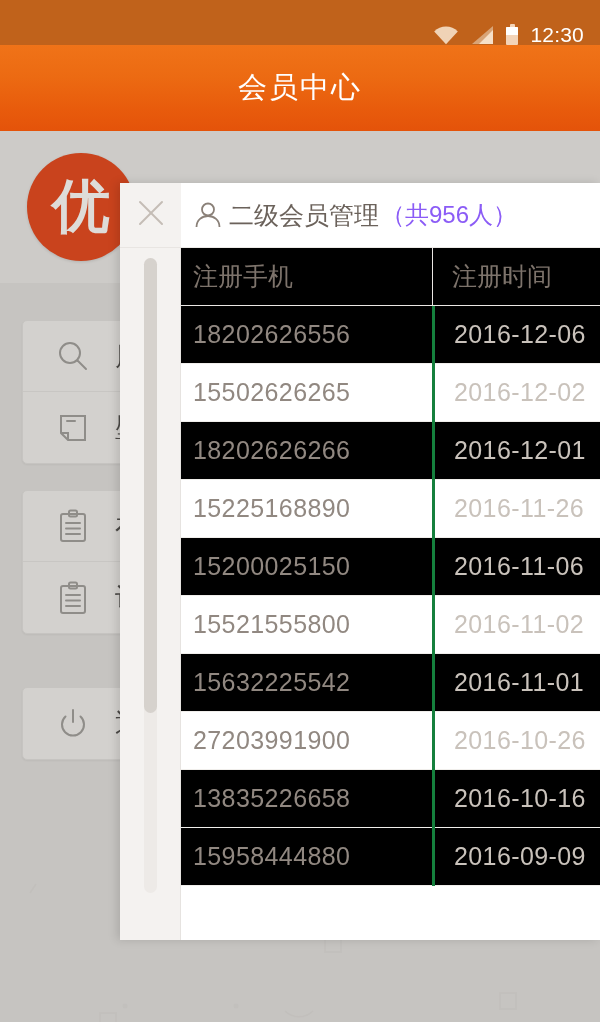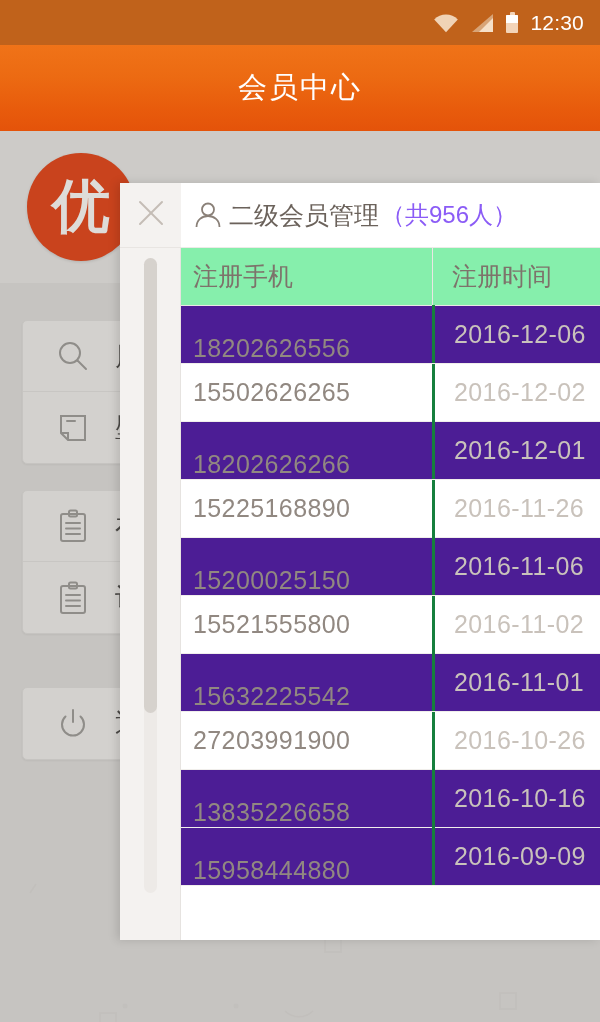--- a/index.html
+++ b/index.html
@@ -7,21 +7,21 @@
   body {
     font-family:"Liberation Sans","DejaVu Sans",sans-serif;
     background:#c6c4c1;
     position:relative;
   }
 
   
   #status-bar{
     position:absolute; left:0; top:0; width:600px; height:45px;
     background:#c0621b;
-    display:flex; align-items:center; justify-content:flex-end;
+    display:flex; align-items:flex-end; justify-content:flex-end;
     padding-right:16px; gap:12px;
   }
   #status-bar .si{ display:flex; align-items:center; }
   .wifi-glyph{ width:26px; height:20px; position:relative; }
   .wifi-glyph svg{ display:block; }
   .signal-glyph svg{ display:block; }
   .battery-glyph{
     width:12px; height:21px; position:relative;
     border:0; background:transparent;
   }
@@ -128,31 +128,31 @@
   #dlg-header{
     height:65px; display:flex; align-items:center; padding-left:12px;
     border-bottom:1px solid #eceae7; background:#fff;
   }
   #dlg-header .person{ margin-right:6px; display:flex; align-items:center; }
   #dlg-title{ font-size:25px; color:#6b625b; }
   #dlg-count{ font-size:24px; color:#8b5cf6; margin-left:2px; }
 
   #tbl-head{
     height:58px; display:flex; align-items:center;
-    border-bottom:1px solid #eae7e4; background:#86efac;
+    border-bottom:1px solid #eae7e4; background:#000000;
   }
   #tbl-head .th{ font-size:25px; color:#7d736b; }
   .col-a{ width:251px; padding-left:12px; flex:0 0 251px; }
   .col-b{ flex:1; padding-left:19px; }
   #tbl-head .col-b{ border-left:1px solid #eae7e4; height:58px; display:flex; align-items:center; }
 
   #tbl-body{ position:relative; }
   .trow{ height:58px; display:flex; align-items:center;
          border-bottom:1px solid #f0eeeb; }
-  .trow.odd{ background:#4c1d95;align-items:flex-end; }
+  .trow.odd{ background:#000000; }
   .trow.even{ background:#ffffff; }
   .trow .cell-a{
     width:251px; flex:0 0 251px; padding-left:12px;
     font-size:25px; color:#918881; letter-spacing:.4px;
   }
   .trow .cell-b{
     flex:1; padding-left:19px; height:58px;
     display:flex; align-items:center;
     border-left:3px solid #15803d;
     font-size:25px; color:#c9c2bb; letter-spacing:.4px;

